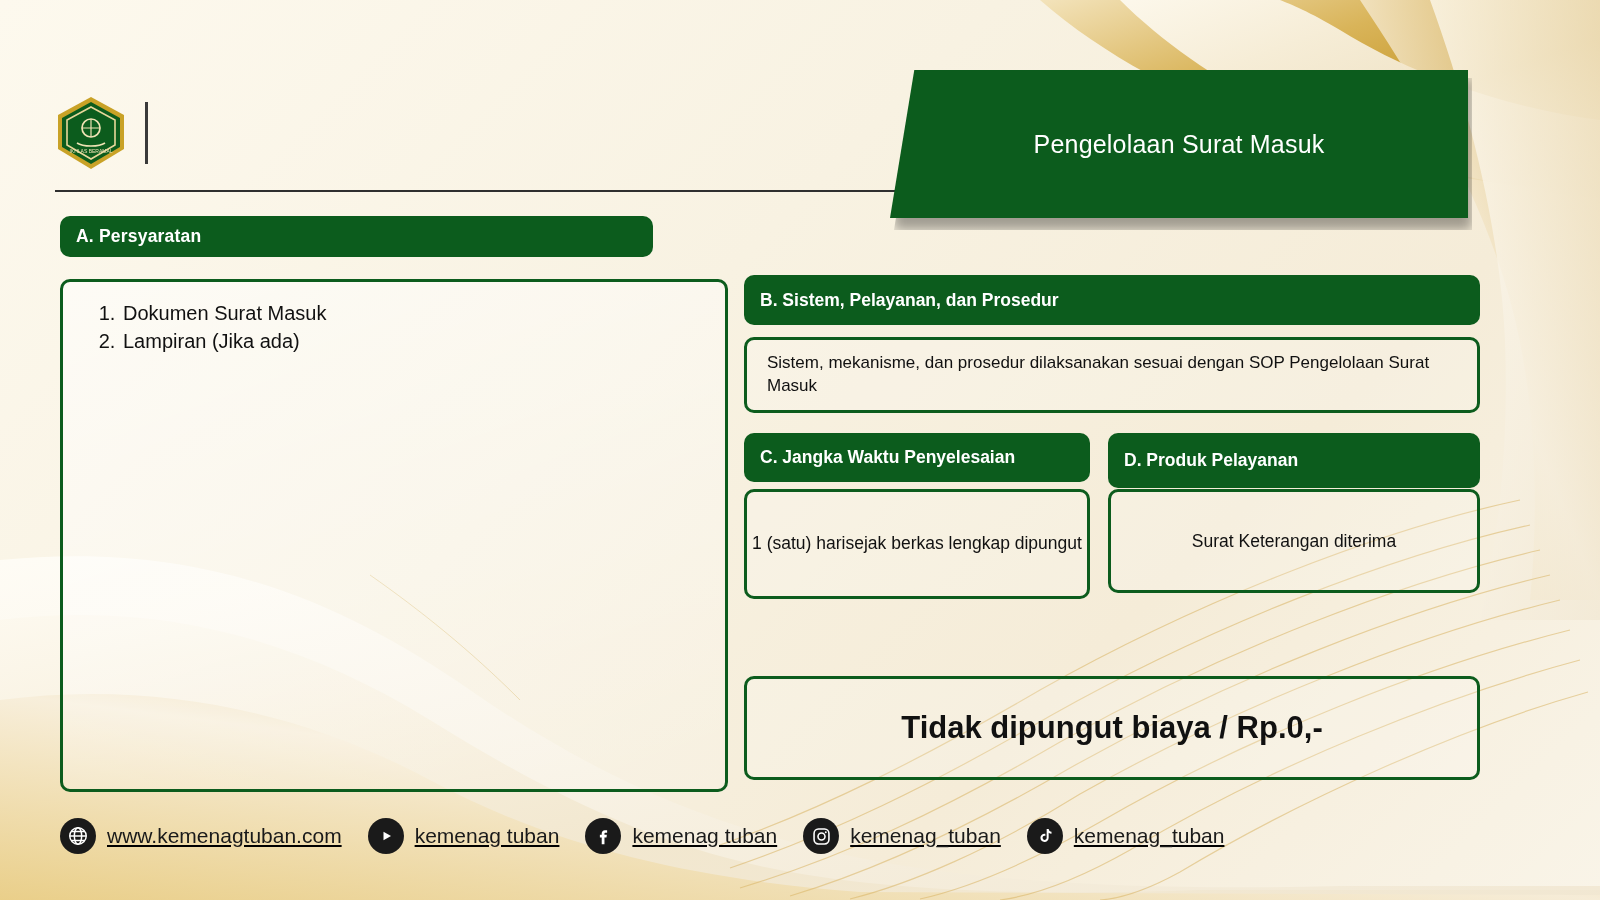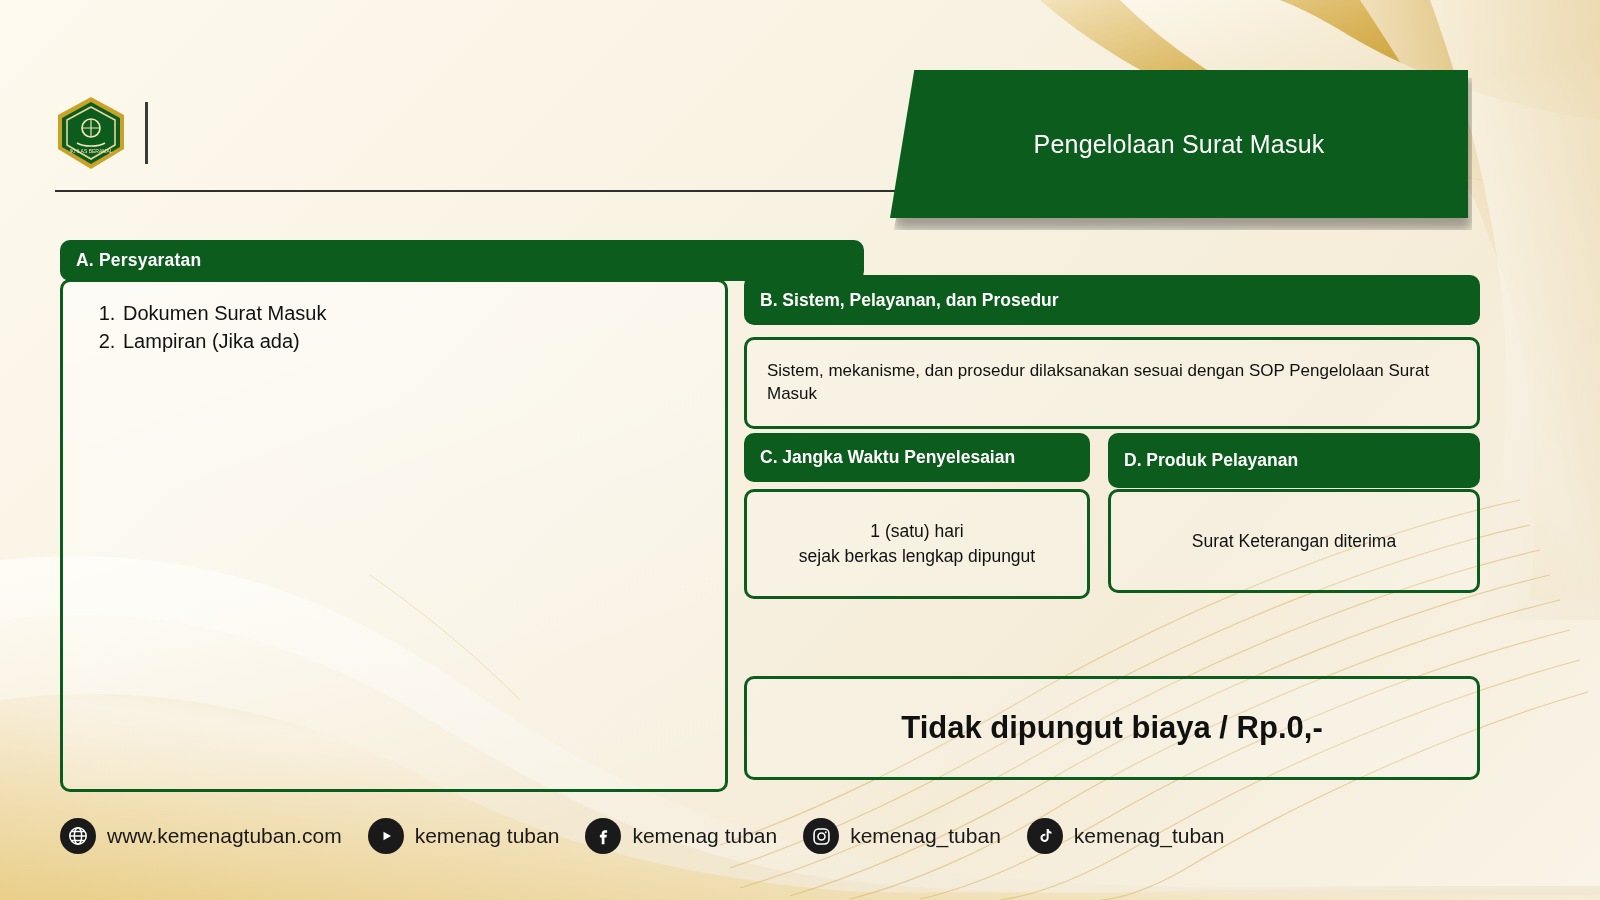--- a/index.html
+++ b/index.html
@@ -59,43 +59,43 @@
     display: flex; align-items: center;
     font-weight: bold; font-size: 17.5px;
     padding: 0 16px;
   }
   .body-box {
     border: 3px solid #0c5c1d; border-radius: 10px;
     background: rgba(255,255,255,.18);
   }
 
   
-  .secA-hdr { position: absolute; left: 60px; top: 240px; width: 804px; height: 41px; }
+  .secA-hdr { position: absolute; left: 60px; top: 216px; width: 593px; height: 41px; }
   .secA-hdr .lab { letter-spacing: .2px; }
   .secA-body {
     position: absolute; left: 60px; top: 279px; width: 668px; height: 513px;
     background: linear-gradient(160deg, rgba(255,255,255,.55), rgba(255,255,255,.12));
     padding: 18px 20px;
   }
   .req-list { list-style: decimal; margin-left: 38px; }
   .req-list li { font-size: 20px; color: #111; line-height: 1.38; padding-left: 2px; }
 
   
   .secB-hdr { position: absolute; left: 744px; top: 275px; width: 736px; height: 50px; }
   .secB-body {
-    position: absolute; left: 744px; top: 337px; width: 736px; height: 92px;
+    position: absolute; left: 744px; top: 337px; width: 736px; height: 76px;
     padding: 12px 20px; display: flex; align-items: center;
   }
   .secB-body p { font-size: 17px; color: #111; line-height: 1.35; }
 
   
   .secC-hdr { position: absolute; left: 744px; top: 433px; width: 346px; height: 49px; }
   .secC-body {
     position: absolute; left: 744px; top: 489px; width: 346px; height: 110px;
-    display: flex; flex-direction: column; align-items: center; justify-content: center;
+    display: flex; align-items: center; justify-content: center;
   }
   .secC-body div { font-size: 17.5px; color: #111; line-height: 1.45; text-align: center; }
 
   
   .secD-hdr { position: absolute; left: 1108px; top: 433px; width: 372px; height: 55px; }
   .secD-body {
     position: absolute; left: 1108px; top: 489px; width: 372px; height: 104px;
     display: flex; align-items: center; justify-content: center;
   }
   .secD-body div { font-size: 17.5px; color: #111; text-align: right; }
@@ -106,21 +106,21 @@
     position: absolute; left: 744px; top: 676px; width: 736px; height: 104px;
     display: flex; align-items: center; justify-content: center;
   }
   .secE-body div { font-size: 31px; font-weight: bold; color: #111; }
 
   
   .footer {
     position: absolute; left: 60px; top: 810px; width: 1480px; height: 52px;
     display: flex; align-items: center; gap: 0;
   }
-  .f-item { display: flex; align-items: center; }
+  .f-item { display: flex; align-items: center; text-decoration: underline; }
   .f-icon {
     width: 36px; height: 36px; border-radius: 50%;
     background: #1a1a1a; color: #fff;
     display: flex; align-items: center; justify-content: center;
     flex: none;
   }
   .f-label { font-size: 21px; color: #1a1a1a; margin-left: 11px; white-space: nowrap; }
   .f-gap { width: 26px; flex: none; }
 </style>
 </head>

